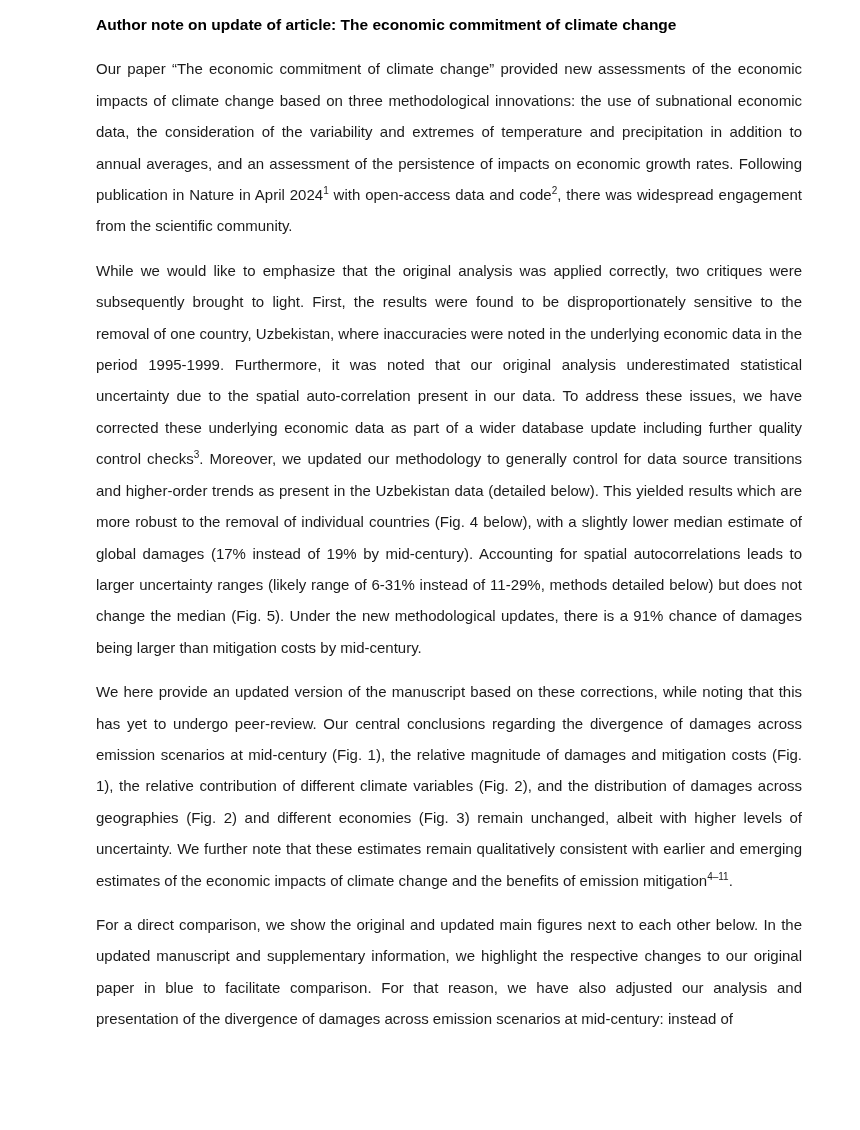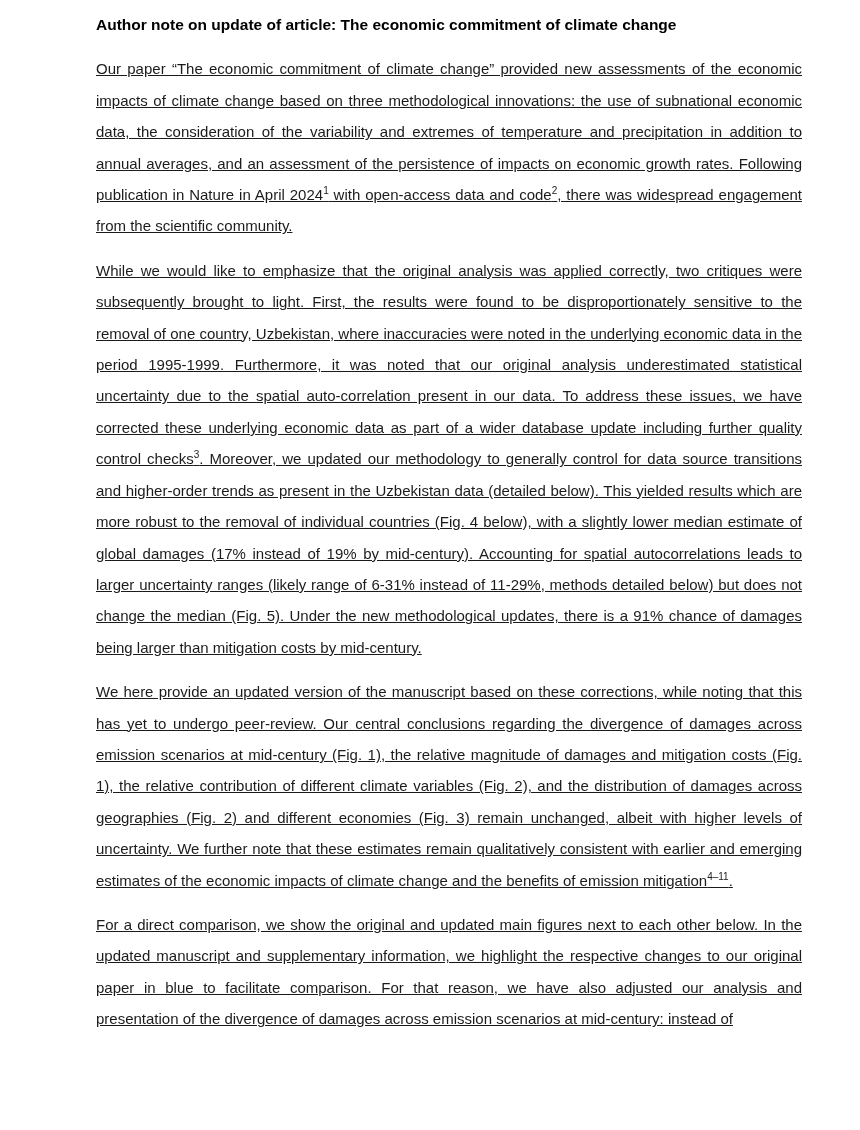--- a/index.html
+++ b/index.html
@@ -25,21 +25,20 @@
     margin: 0 0 13px 0;
     font-size: 15.5px;
     font-weight: 700;
     color: #000000;
     line-height: 31.4px;
   }
   .para {
     margin: 0 0 13px 0;
     text-align: justify;
     text-justify: inter-word;
-    text-decoration: underline;
   }
   .para sup {
     font-size: 10px;
     line-height: 0;
     vertical-align: super;
   }
 </style>
 </head>
 <body>
 

